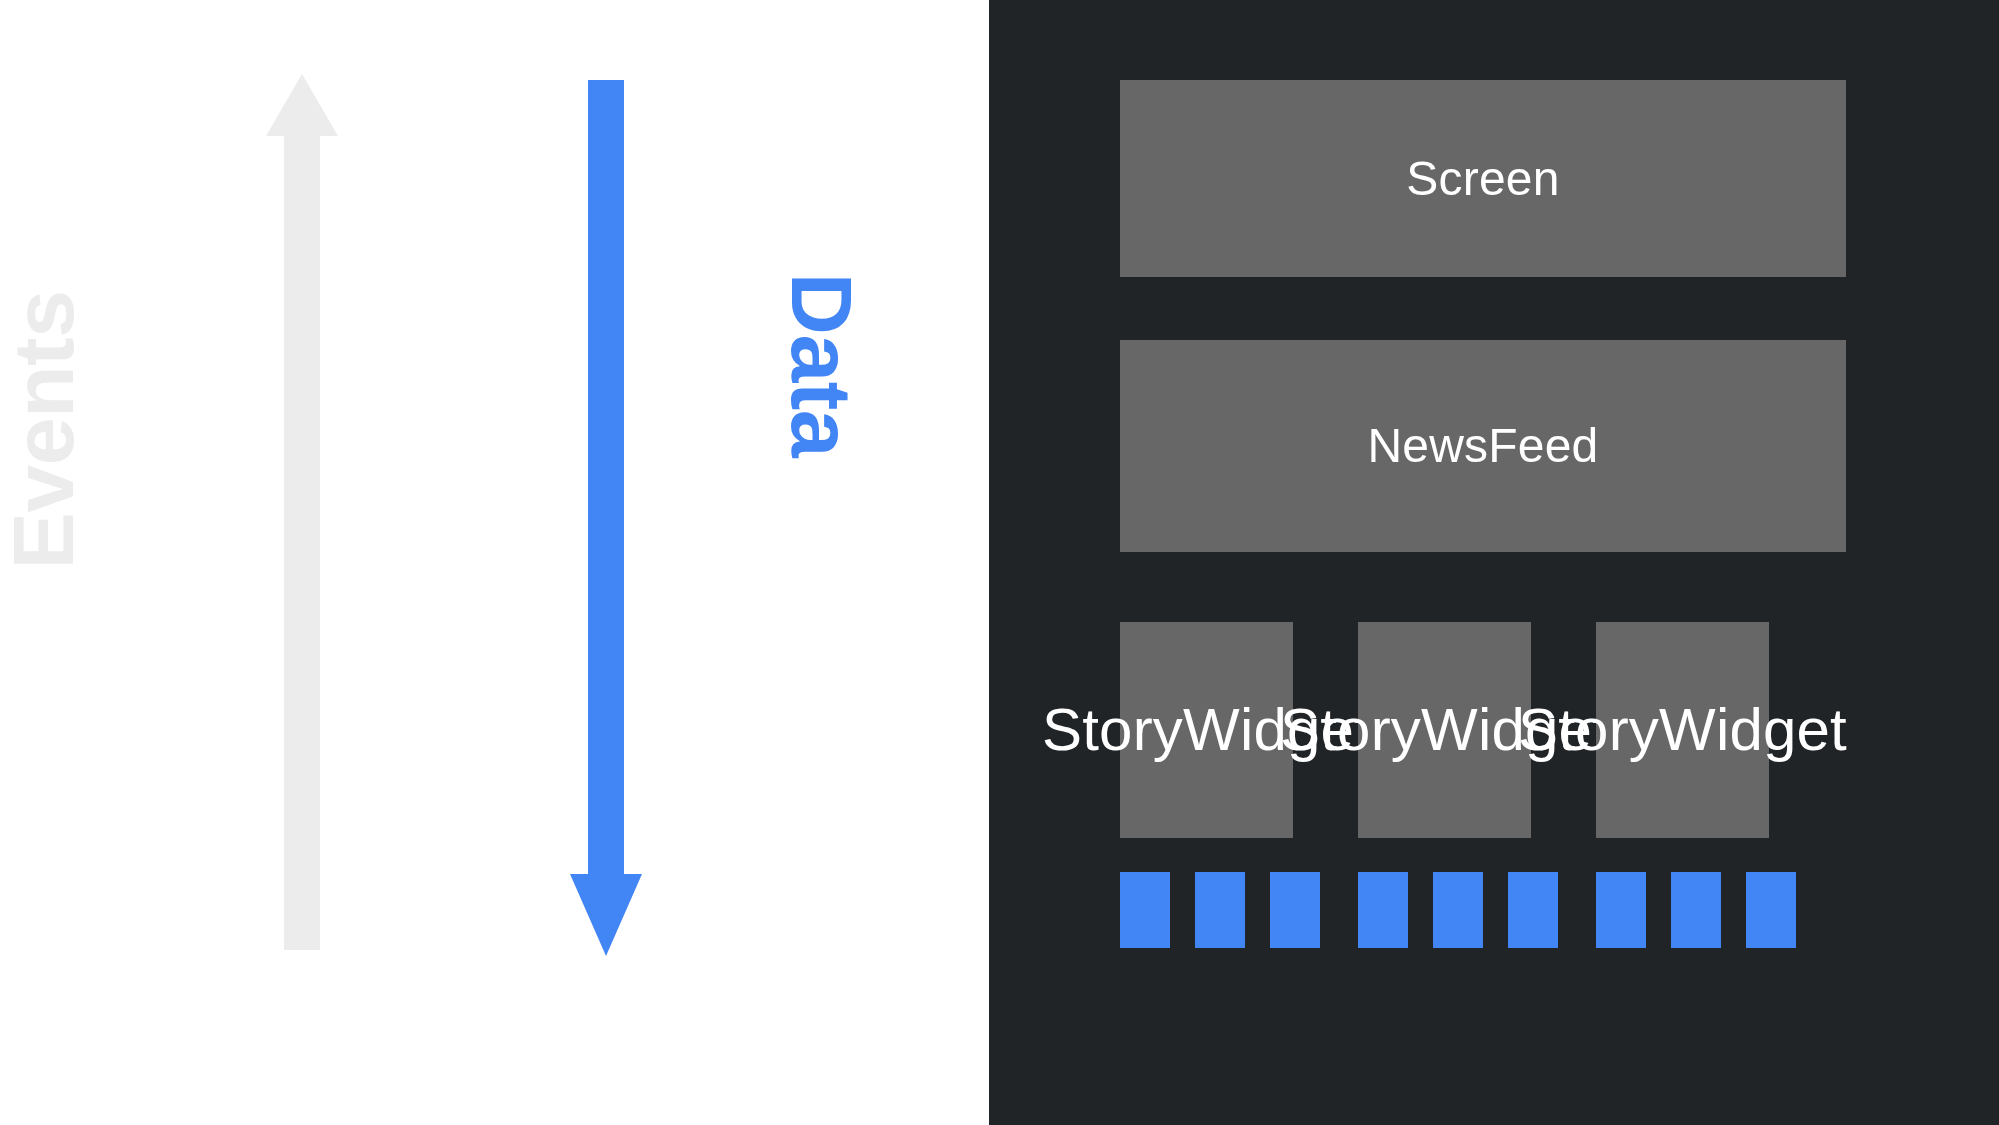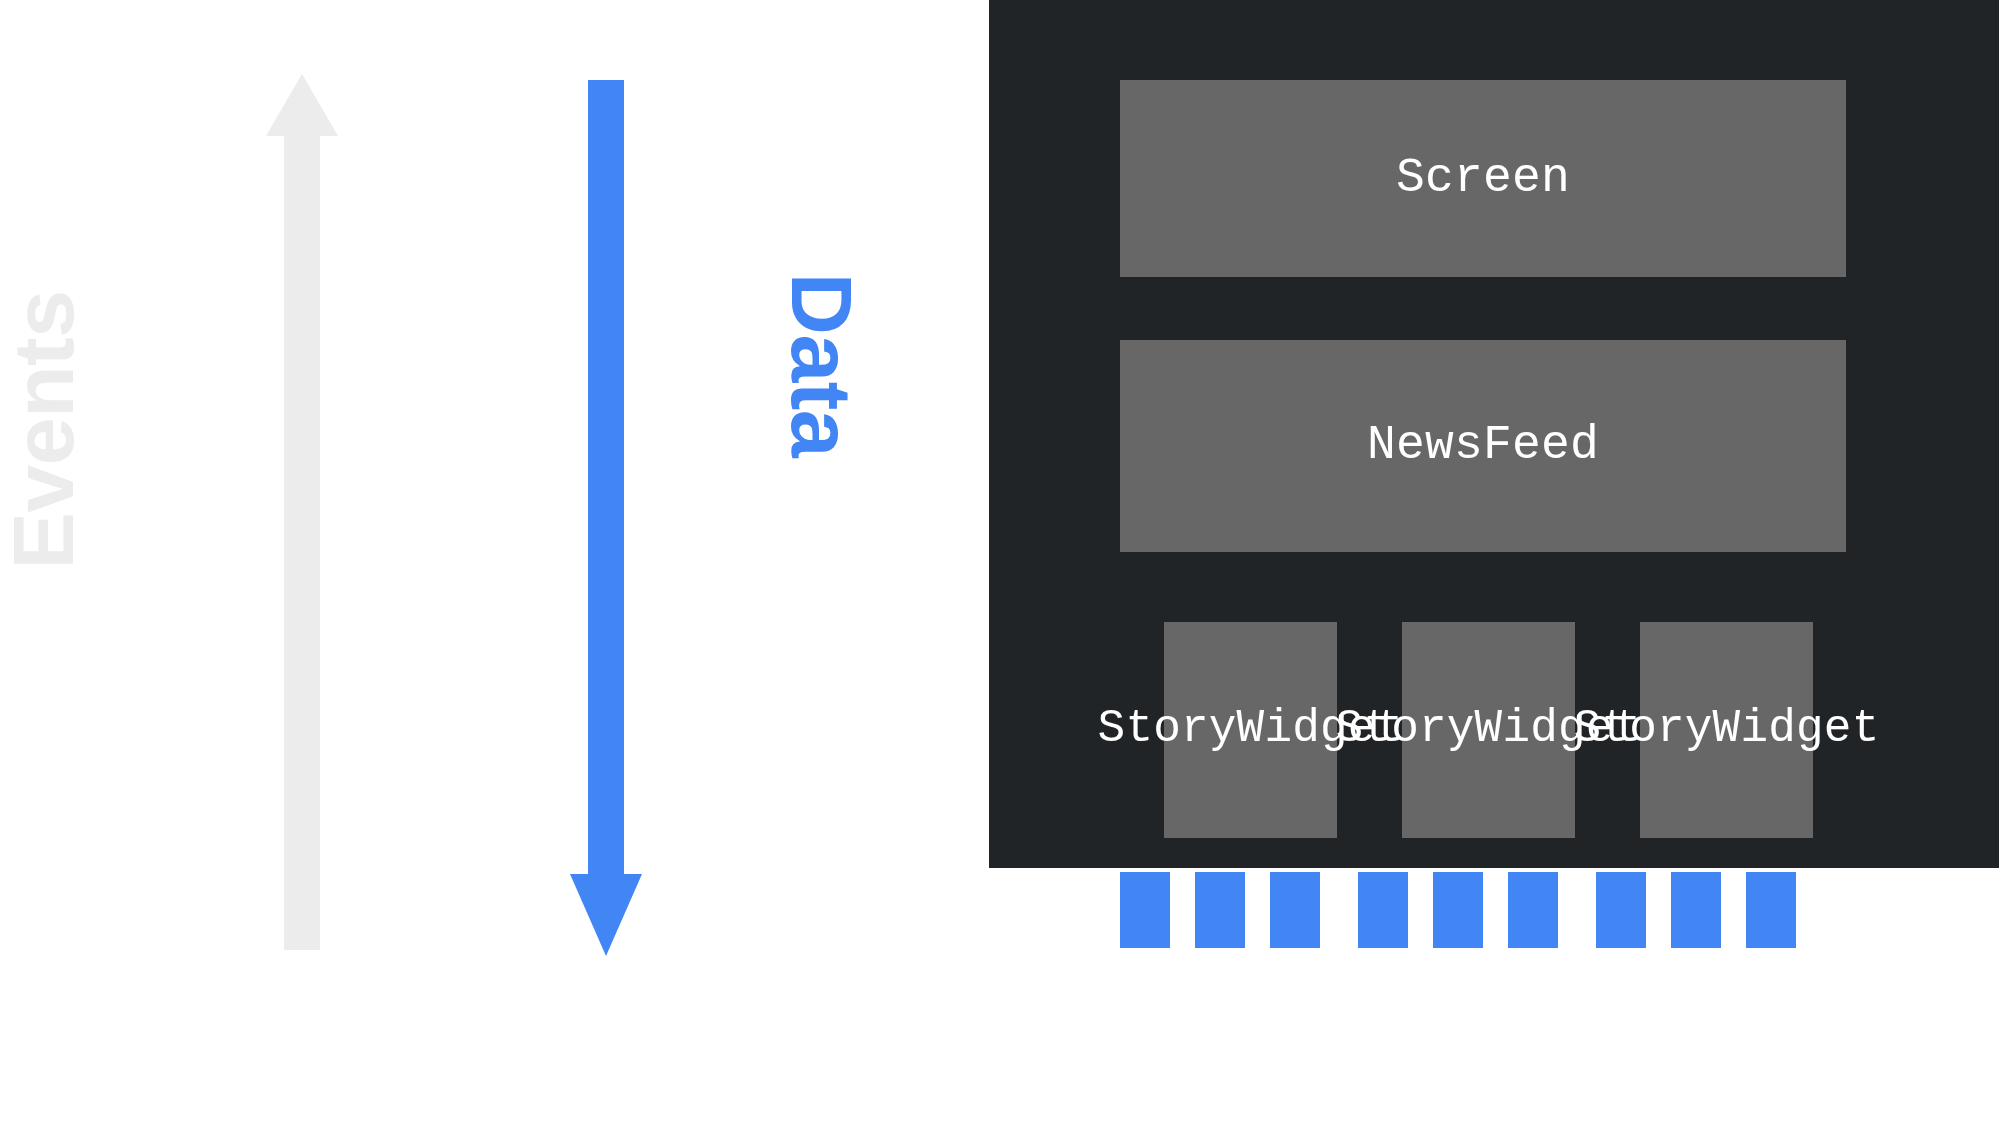--- a/index.html
+++ b/index.html
@@ -77,23 +77,22 @@
     transform: rotate(90deg);
     transform-origin: 150px 150px;
   }
 
   
   .right-panel {
     position: absolute;
     left: 989px;
     top: 0;
     width: 1010px;
-    height: 868px;
+    height: 1125px;
     background: #212427;
-    font-family: Liberation Mono, monospace;
   }
 
   .node-box {
     position: absolute;
     background: #676767;
     color: #ffffff;
     display: flex;
     align-items: center;
     justify-content: center;
     text-align: center;
@@ -113,24 +112,23 @@
     left: 131px;
     top: 340px;
     width: 726px;
     height: 212px;
   }
 
   .widget-box {
     top: 622px;
     width: 173px;
     height: 216px;
-    font-size: 46px;
+    font-size: 60px;
     padding: 0 12px;
     box-sizing: border-box;
-    margin-left: 44px;
   }
   .widget-box-0 { left: 131px; }
   .widget-box-1 { left: 369px; }
   .widget-box-2 { left: 607px; }
 
   .leaf-group {
     position: absolute;
     top: 872px;
     height: 76px;
     display: flex;

